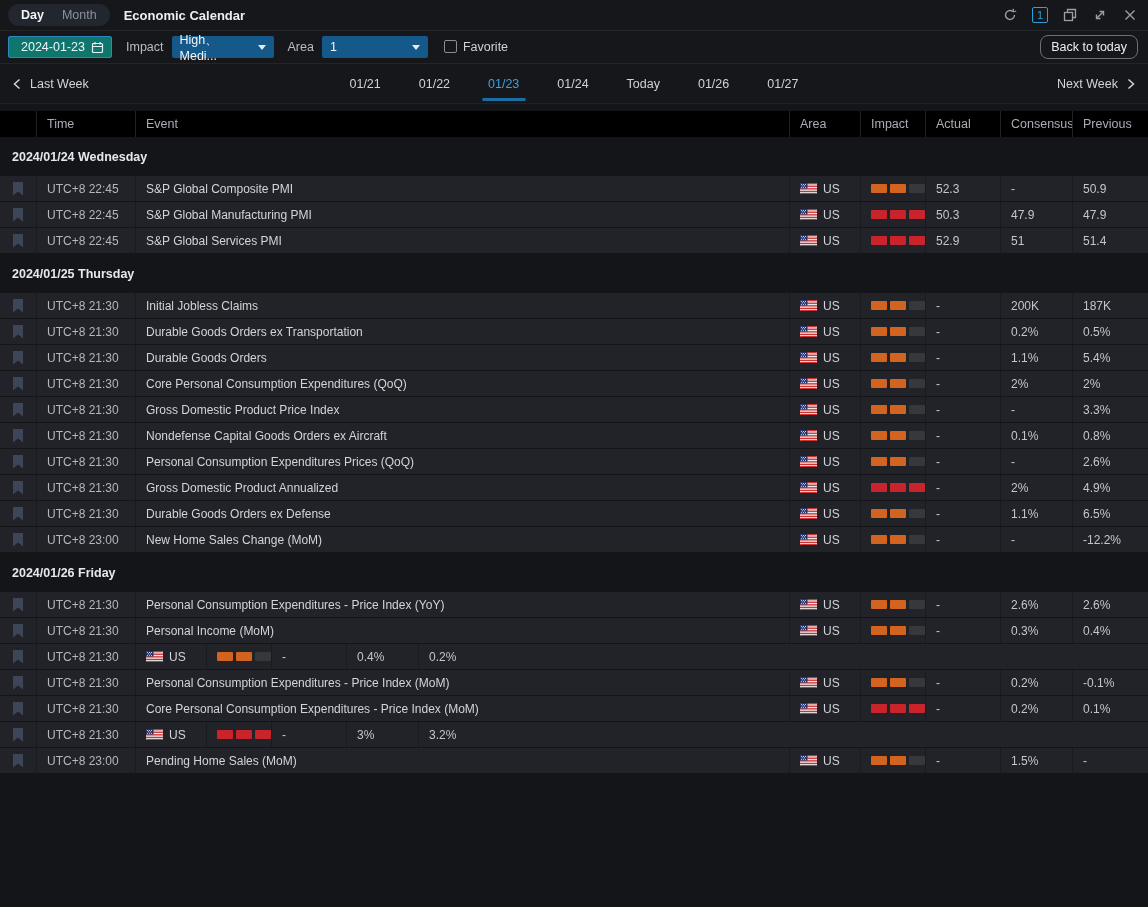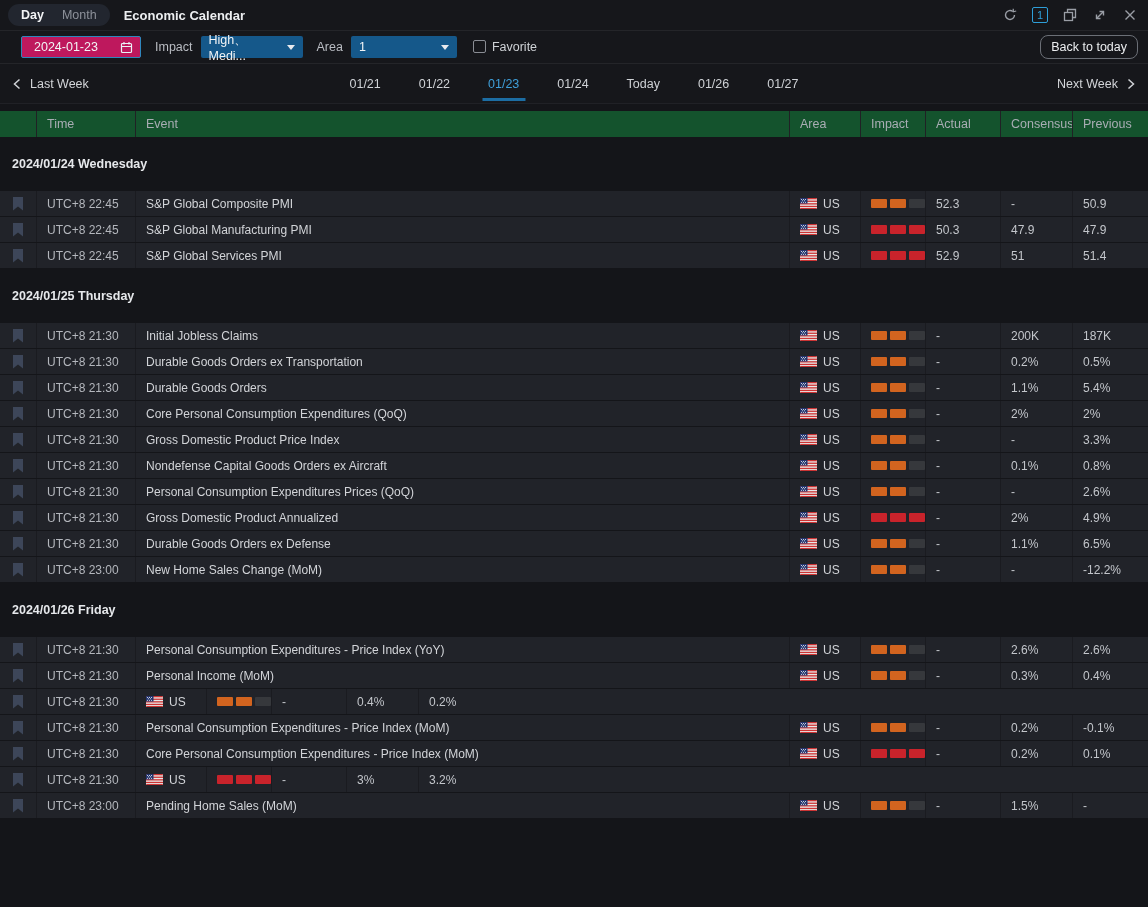--- a/index.html
+++ b/index.html
@@ -35,22 +35,22 @@
   }
 
   
   .filterbar {
     height:33px; display:flex; align-items:center; justify-content:space-between;
     padding:0 10px 0 8px; border-bottom:1px solid #242529; background:#16171b;
   }
   .filter-left { display:flex; align-items:center; }
   .date-input {
     display:flex; align-items:center; justify-content:space-between;
-    width:120px; height:22px; background:#be185d; border:1px solid #2f87be; border-radius:2px;
-    padding:0 6px 0 12px; color:#f2f4f6; cursor:pointer; font-size:12.5px;margin-left:13px;
+    width:104px; height:22px; background:#0f766e; border:1px solid #2f87be; border-radius:2px;
+    padding:0 6px 0 12px; color:#f2f4f6; cursor:pointer; font-size:12.5px;
   }
   .filter-label { color:#b9bcc2; margin:0 8px 0 14px; font-size:12.5px; }
   .dropdown {
     display:flex; align-items:center; justify-content:space-between;
     height:22px; background:#15588a; border-radius:2px; padding:0 8px;
     color:#f2f4f6; cursor:pointer; font-size:12.5px;
   }
   .dd-impact { width:102px; }
   .dd-area { width:106px; }
   .caret { width:0; height:0; border-left:4px solid transparent; border-right:4px solid transparent; border-top:5px solid #e8eaee; margin-left:6px; }
@@ -73,35 +73,35 @@
   .wk-days { display:flex; align-items:center; gap:26px; position:absolute; left:50%; transform:translateX(-50%); }
   .weeknav { position:relative; }
   .wk-day { color:#cfd2d6; font-size:12.5px; padding:10px 6px; position:relative; cursor:pointer; }
   .wk-day.active { color:#3f9fd9; }
   .wk-day.active::after {
     content:""; position:absolute; left:0; right:0; bottom:0; height:3px; background:#1c6da3;
   }
 
   
   .table-area { flex:1; padding-top:7px; }
-  .thead { display:flex; height:26px; background:#14532d; align-items:stretch; }
+  .thead { display:flex; height:26px; background:#000000; align-items:stretch; }
   .thead .cell { color:#a9adb4; display:flex; align-items:center; font-size:12.5px; }
   .cell { padding:0 10px; overflow:hidden; white-space:nowrap; }
   .thead .cell + .cell { border-left:1px solid #202125; }
   .col-bm   { width:36px; flex:none; padding:0; display:flex; align-items:center; justify-content:center; }
   .col-time { width:99px; flex:none; }
   .col-event{ flex:1; }
   .col-area { width:71px; flex:none; }
   .col-impact{ width:65px; flex:none; }
   .col-actual{ width:75px; flex:none; }
   .col-cons { width:72px; flex:none; }
   .col-prev { width:76px; flex:none; }
 
   .group-header {
-    height:54px; display:flex; align-items:center; padding-left:12px;
+    height:39px; display:flex; align-items:center; padding-left:12px;
     color:#e6e8eb; font-weight:bold; font-size:12.5px; background:#141519;
   }
   .trow {
     height:26px; display:flex; align-items:center; background:#212329;
     border-bottom:1px solid #141519; cursor:pointer;
   }
   .trow .cell { display:flex; align-items:center; height:100%; }
   .trow .cell + .cell { border-left:1px solid #1a1b20; }
   .t-time { color:#b4b7bd; }
   .t-event { color:#d2d4d8; }

